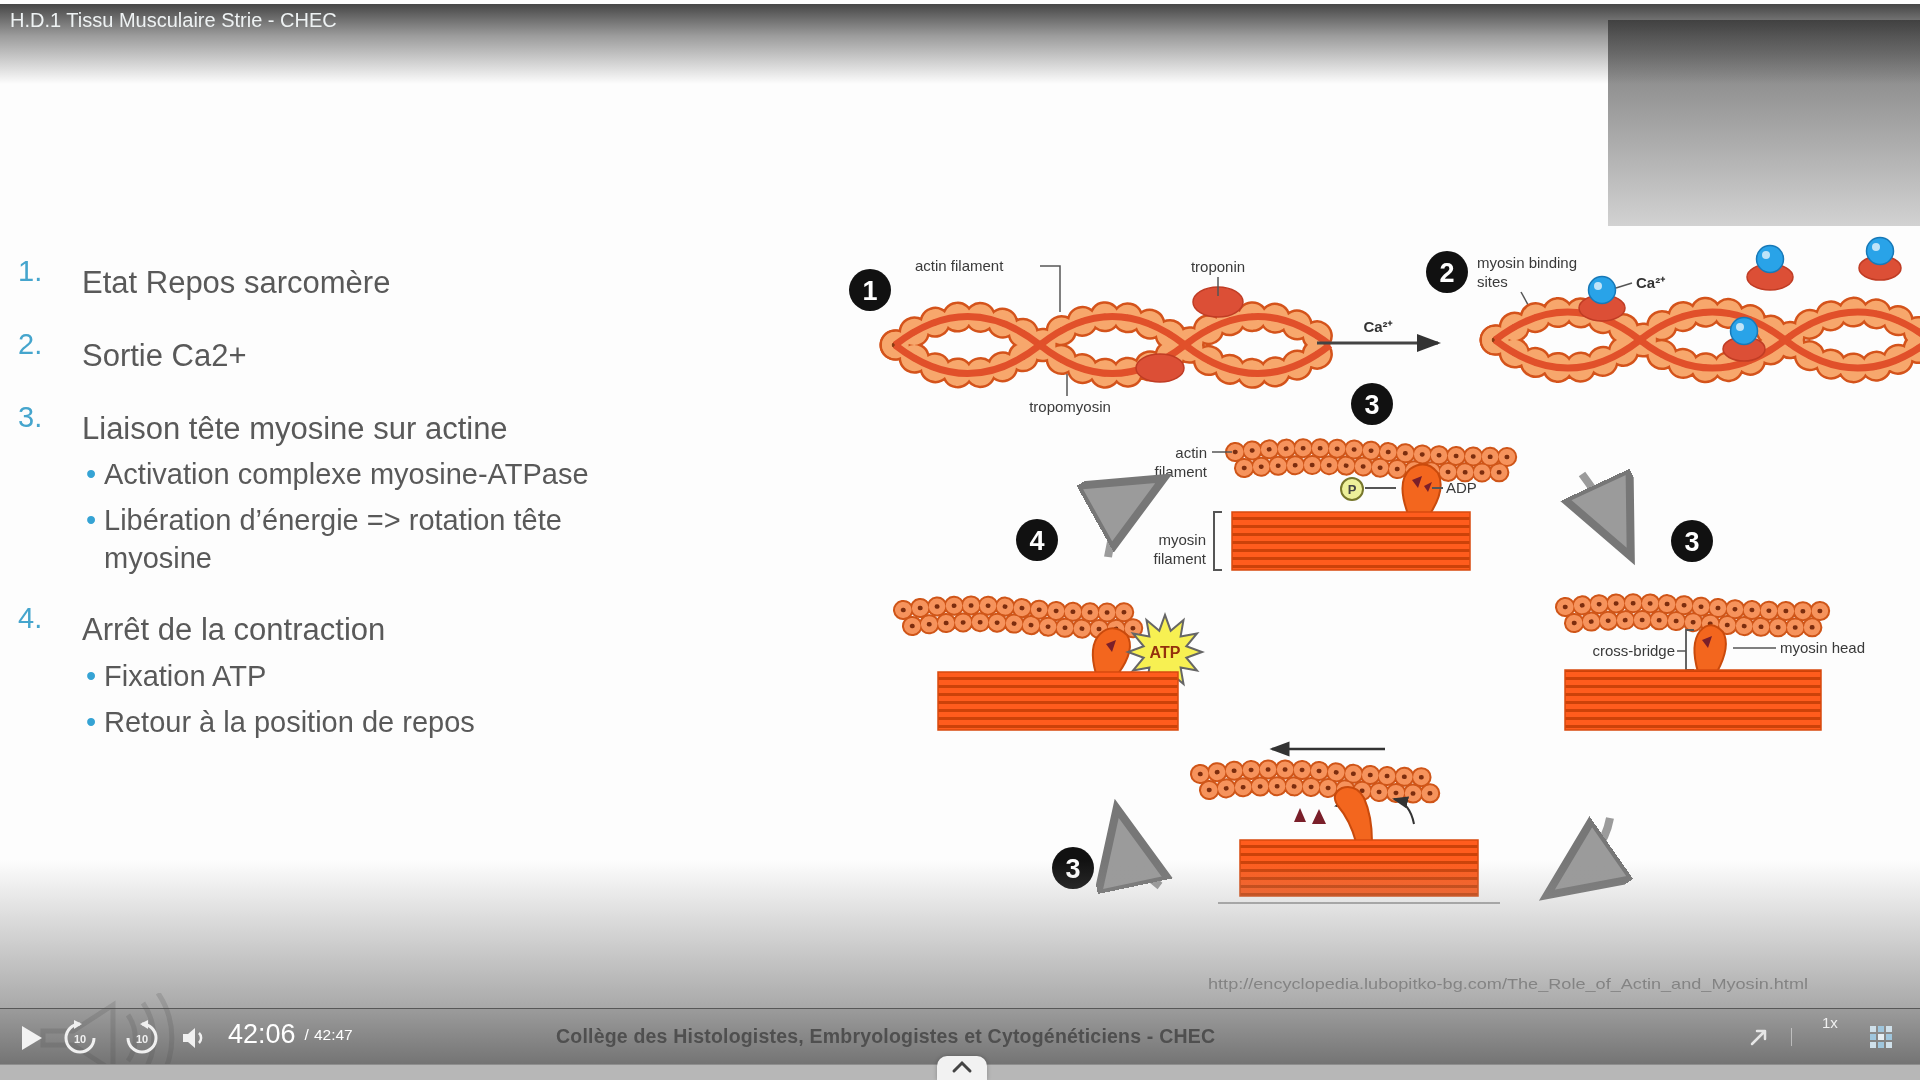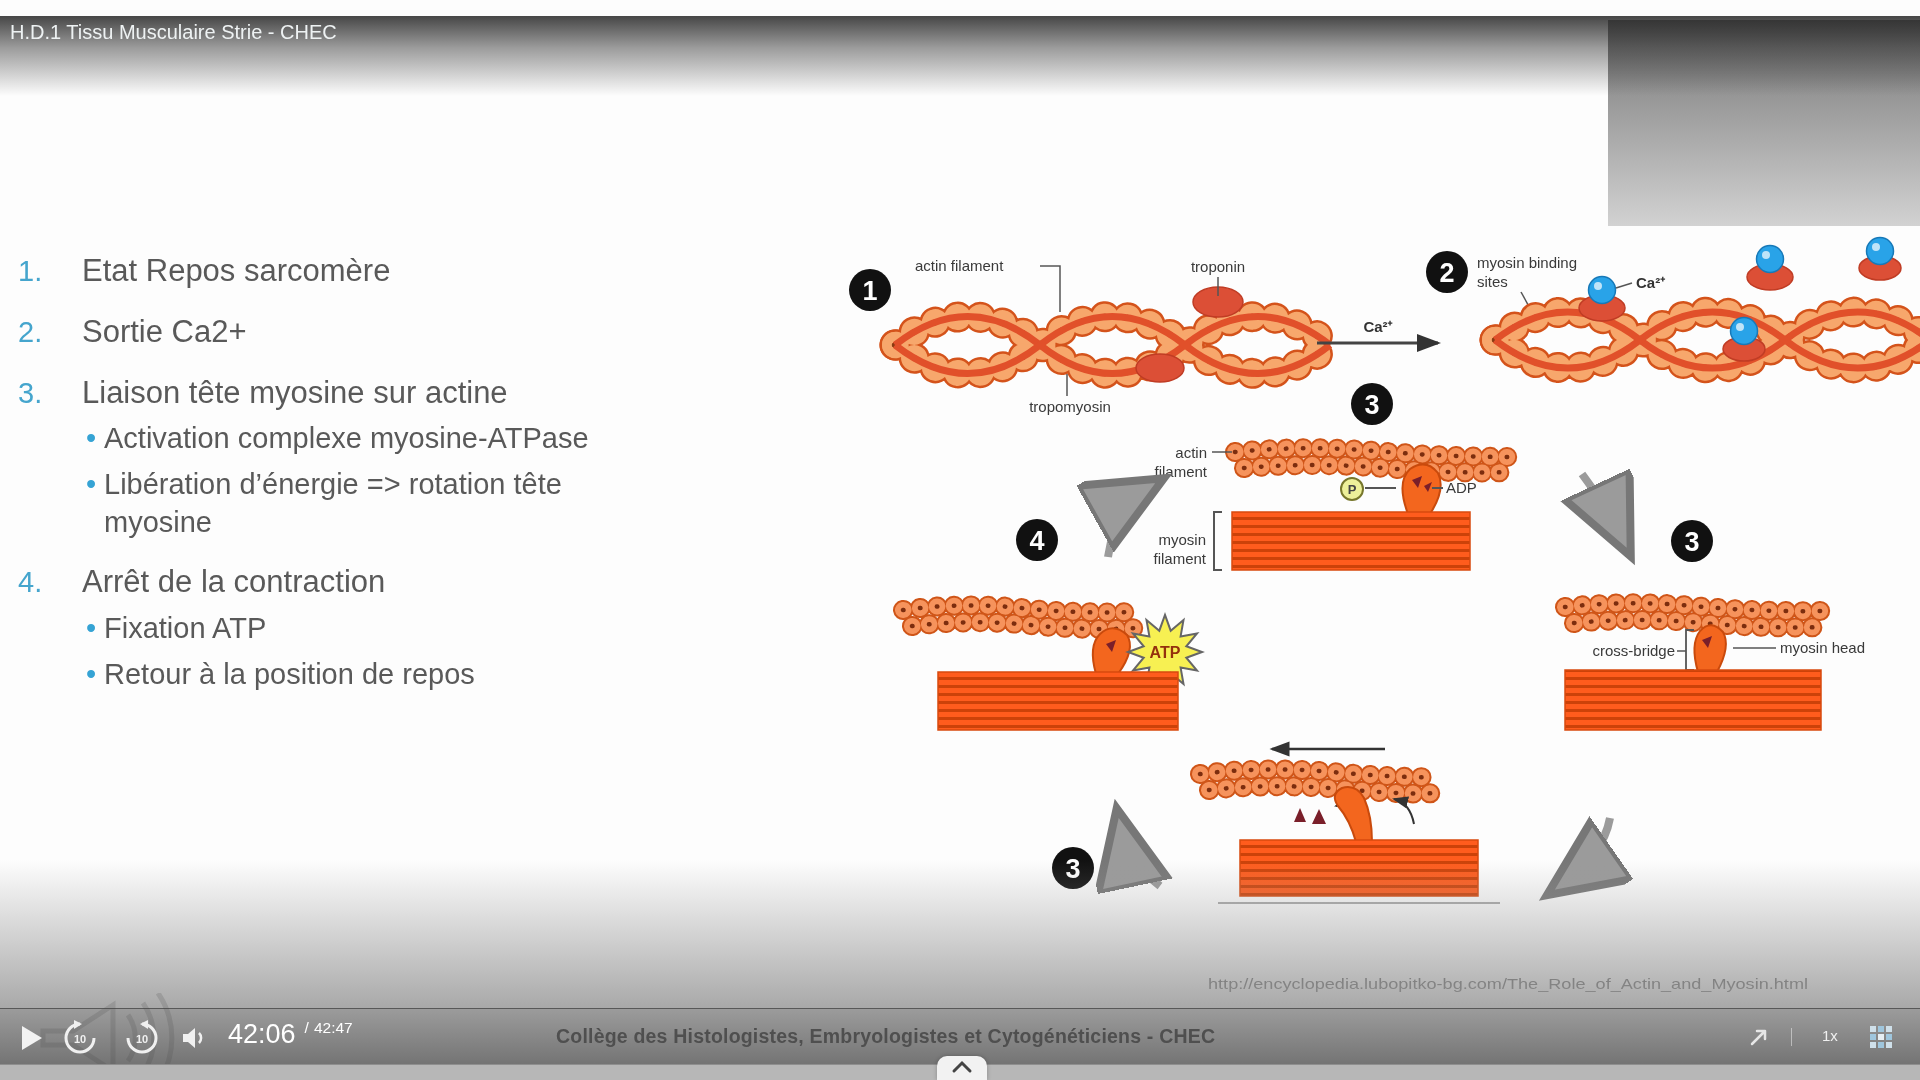--- a/index.html
+++ b/index.html
@@ -13,50 +13,50 @@
         color:#d4dcdf;letter-spacing:1px;white-space:nowrap;}
   .band-subtitle{position:absolute;left:198px;top:100px;font-size:45px;font-weight:300;
         font-style:italic;color:#f2f7f8;white-space:nowrap;}
   .gray-panel{position:absolute;left:1608px;top:20px;width:312px;height:206px;
         background:linear-gradient(180deg,#747474,#d2d2d2);}
   
   .outline{position:absolute;left:18px;top:246px;width:600px;color:#595959;}
   .o-item{display:flex;margin-top:22px;}
   .o-item:first-child{margin-top:6px;}
   .o-num{flex:0 0 64px;color:#45a5cd;font-size:29px;padding-top:3px;}
-  .o-txt{font-size:31px;line-height:1.25;}
+  .o-txt{font-size:31px;line-height:1.25;margin-top:12px;}
   .o-bullets{list-style:none;margin:8px 0 0 0;padding:0;}
   .o-bullets li{position:relative;padding-left:86px;font-size:29px;line-height:1.3;
         margin-bottom:8px;}
   .o-bullets li::before{content:"•";position:absolute;left:68px;top:0;color:#35a3d4;}
   
   .diagram{position:absolute;left:680px;top:225px;}
   .dlabel{font-size:15px;fill:#3a3a3a;}
   .dlabel-b{font-size:15px;font-weight:bold;fill:#333;}
   .stepnum{font-size:27px;font-weight:bold;fill:#fff;text-anchor:middle;}
   
-  .top-overlay{position:absolute;left:0;top:16px;width:1920px;height:80px;pointer-events:none;
+  .top-overlay{position:absolute;left:0;top:4px;width:1920px;height:80px;pointer-events:none;
         background:linear-gradient(180deg,rgba(38,38,38,.85) 0%,rgba(38,38,38,.45) 40%,rgba(38,38,38,0) 100%);}
   .video-title{position:absolute;left:10px;top:5px;font-size:20px;font-weight:300;color:#eef2f3;}
   .bottom-fade{position:absolute;left:0;top:860px;width:1920px;height:148px;pointer-events:none;
         background:linear-gradient(180deg,rgba(154,154,154,0) 0%,rgba(154,154,154,.85) 100%);}
   .player-bar{position:absolute;left:0;top:1008px;width:1920px;height:56px;
         background:linear-gradient(180deg,rgba(150,150,150,.95),rgba(108,108,108,.95));
         border-top:1px solid rgba(70,70,70,.6);}
   .bottom-strip{position:absolute;left:0;top:1064px;width:1920px;height:16px;
         background:#b7b7b7;border-top:1px solid #8f8f8f;}
   .ghost{position:absolute;left:28px;top:-16px;opacity:.85;}
   .ctrl{position:absolute;cursor:pointer;}
-  .time-wrap{position:absolute;left:228px;top:10px;display:flex;align-items:flex-start;color:#fff;}
+  .time-wrap{position:absolute;left:228px;top:10px;display:flex;align-items:center;color:#fff;}
   .time-cur{font-size:27px;font-weight:300;}
   .time-sep{font-size:15.5px;margin-left:9px;}
   .time-tot{font-size:15.5px;margin-left:5px;}
   .caption{position:absolute;left:556px;top:16px;font-size:19.5px;font-weight:bold;
         color:#4f4f4f;letter-spacing:.2px;white-space:nowrap;}
-  .speed{position:absolute;left:1822px;top:18px;font-size:15px;color:#f0f0f0;}
+  .speed{position:absolute;left:1822px;top:5px;font-size:15px;color:#f0f0f0;}
   .vsep{position:absolute;left:1791px;top:19px;width:1px;height:18px;background:rgba(255,255,255,.45);}
   .chevron-pill{position:absolute;left:937px;top:1056px;width:50px;height:24px;background:#f2f2f2;
         border-radius:10px 10px 0 0;box-shadow:0 0 4px rgba(0,0,0,.25);cursor:pointer;}
 </style>
 </head>
 <body>
 
 <div class="stage">
 
   <div class="gray-panel"></div>

